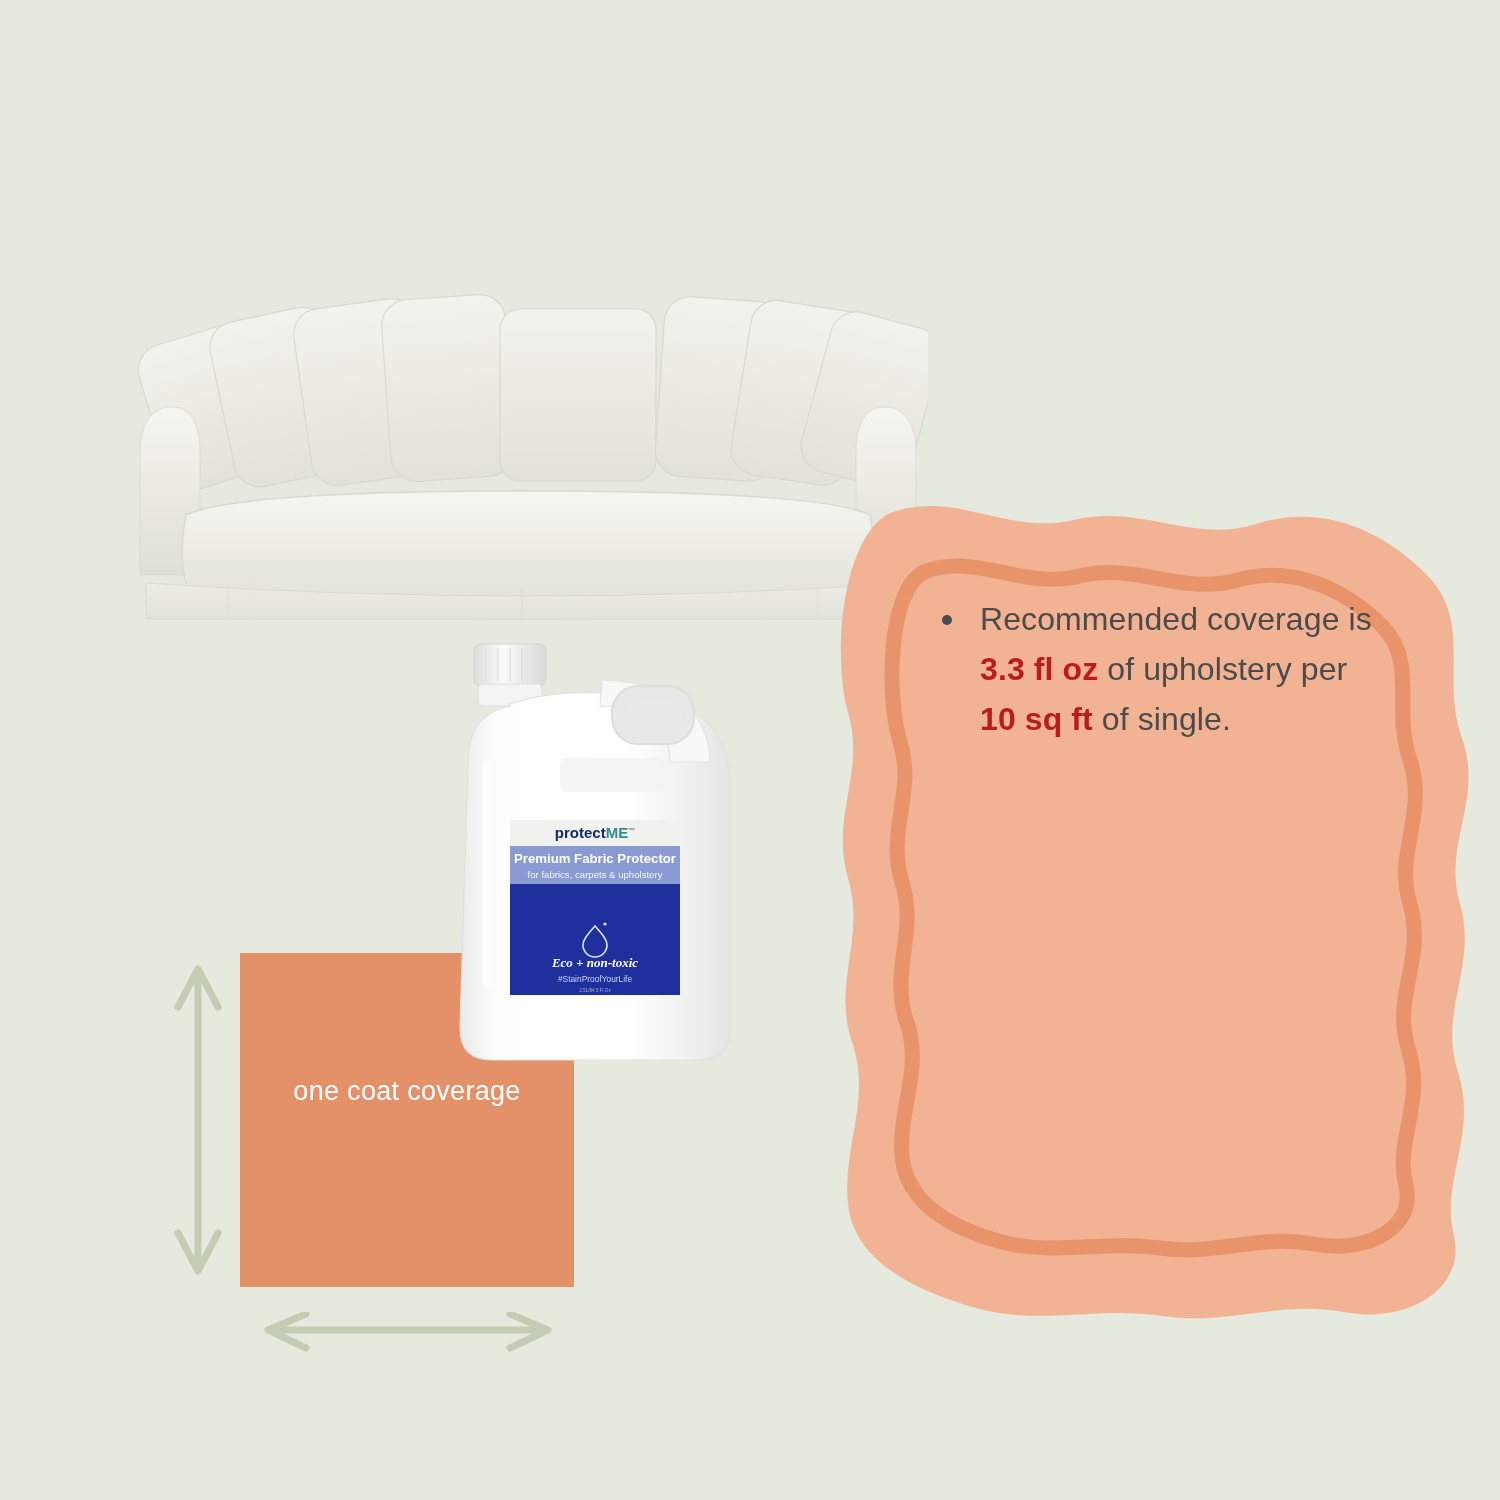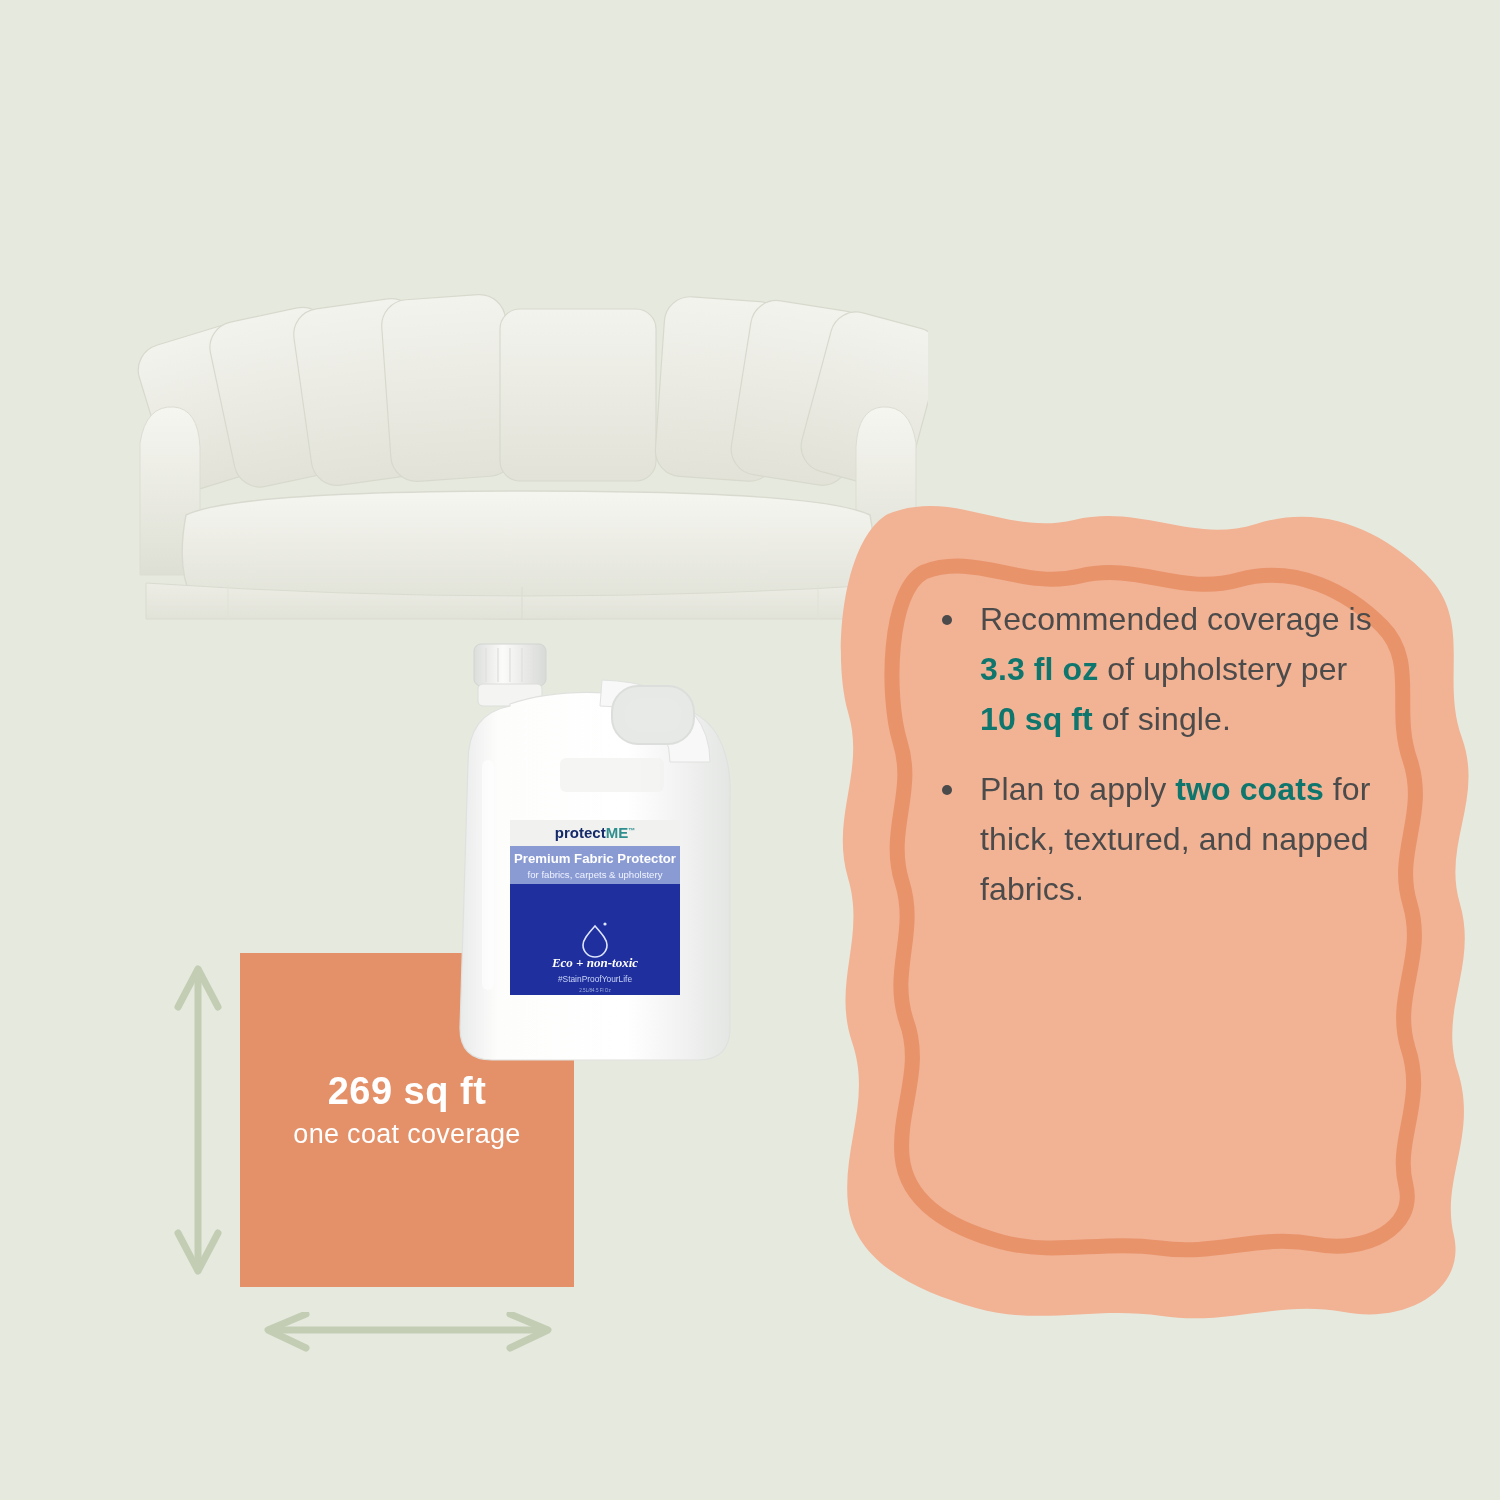--- a/index.html
+++ b/index.html
@@ -153,21 +153,21 @@
   ul.bullets > li::before {
     content: "";
     position: absolute;
     left: 8px;
     top: 20px;
     width: 10px;
     height: 10px;
     border-radius: 50%;
     background: #4b4b4b;
   }
-  ul.bullets b { font-weight: bold; color: #0f766e; }
+  ul.bullets b { font-weight: bold; color: #b91c1c; }
 </style>
 </head>
 <body style="background: rgb(230, 233, 222);">
 
 <div id="stage" style="background: rgb(230, 233, 222);">
 
 
   <div class="sofa">
     <svg viewBox="0 0 800 340" xmlns="http://www.w3.org/2000/svg" aria-hidden="true">
       <defs>
@@ -217,21 +217,20 @@
 
       <path d="M18 300 q382 26 764 0 l0 36 l-764 0 z" fill="url(#skirt)" stroke="#dadbd0" stroke-width="1"></path>
       <line x1="394" y1="304" x2="394" y2="336" stroke="#dcddd2" stroke-width="1.2"></line>
       <line x1="100" y1="302" x2="100" y2="336" stroke="#e0e1d7" stroke-width="1"></line>
       <line x1="690" y1="302" x2="690" y2="336" stroke="#e0e1d7" stroke-width="1"></line>
     </svg>
   </div>
 
   <div class="sq" style="background: rgb(228, 145, 106);"></div>
   <div class="sq-label">
-    <div class="sq-value">269 sq ft</div>
     <div class="sq-sub">one coat coverage</div>
   </div>
 
   <div class="arrow-v">
     <svg viewBox="0 0 60 330" xmlns="http://www.w3.org/2000/svg" aria-hidden="true">
       <g stroke="#c3cdb4" stroke-width="7" fill="none" stroke-linecap="round" stroke-linejoin="round">
         <line x1="30" y1="16" x2="30" y2="314"></line>
         <polyline points="10,52 30,14 50,52"></polyline>
         <polyline points="10,278 30,316 50,278"></polyline>
       </g>
@@ -347,18 +346,17 @@
                C 124 728, 80 702, 76 656
                C 72 608, 98 568, 80 520
                C 64 470, 92 432, 76 382
                C 60 330, 90 292, 74 242
                C 60 196, 62 90, 98 72 Z" fill="none" stroke="#e8936a" stroke-width="15" stroke-linejoin="round"></path>
     </svg>
 
     <div class="card-body">
       <ul class="bullets" id="bullet-list">
           <li><span>Recommended coverage is </span><b>3.3 fl oz</b><span> of upholstery per </span><b>10 sq ft</b><span> of single.</span></li>
-          <li><span>Plan to apply </span><b>two coats</b><span> for thick, textured, and napped fabrics.</span></li>
         </ul>
     </div>
   </div>
 
 </div>
 
 </body></html>

